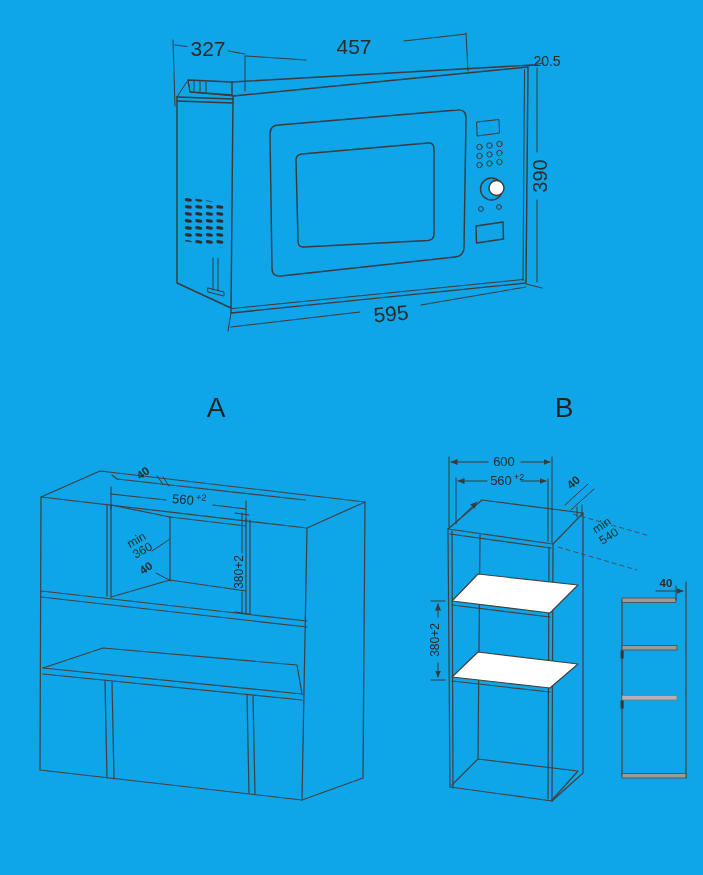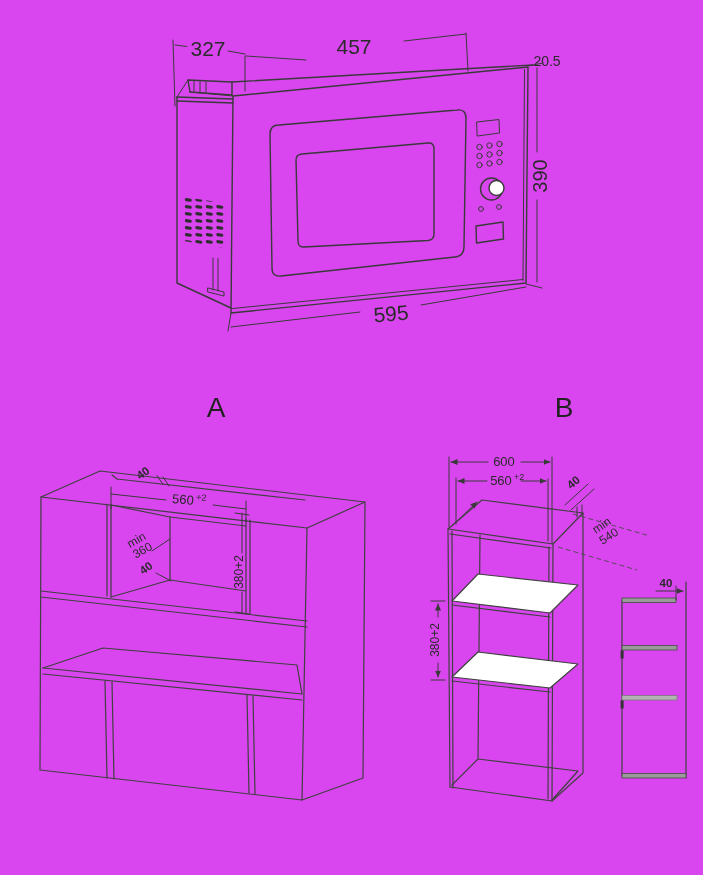--- a/index.html
+++ b/index.html
@@ -1,16 +1,16 @@
 <!DOCTYPE html>
 <html><head>
 <meta charset="utf-8">
 <style>
   html,body{margin:0;padding:0;background:#ffffff;}
-  .canvas{position:relative;width:703px;height:875px;background:#d946ef;overflow:hidden;
+  .canvas{position:relative;width:703px;height:875px;background:#0ea5e9;overflow:hidden;
           font-family:"Liberation Sans", sans-serif;}
   svg{display:block;}
   .ln{stroke:#3a3a3a;stroke-width:1.4;fill:none;stroke-linejoin:round;stroke-linecap:round;}
   .ln-thin{stroke:#3a3a3a;stroke-width:1;fill:none;stroke-linecap:round;}
   .ln-cab{stroke:#404040;stroke-width:1.2;fill:none;stroke-linejoin:round;stroke-linecap:round;}
   .ln-dash{stroke:#4a4a4a;stroke-width:0.9;fill:none;stroke-dasharray:5 3;}
   .face{fill:#ffffff;stroke:#404040;stroke-width:1.2;stroke-linejoin:round;}
   .txt{fill:#2b2b2b;}
   .t-big{font-size:21px;}
   .t-595{font-size:21px;}

